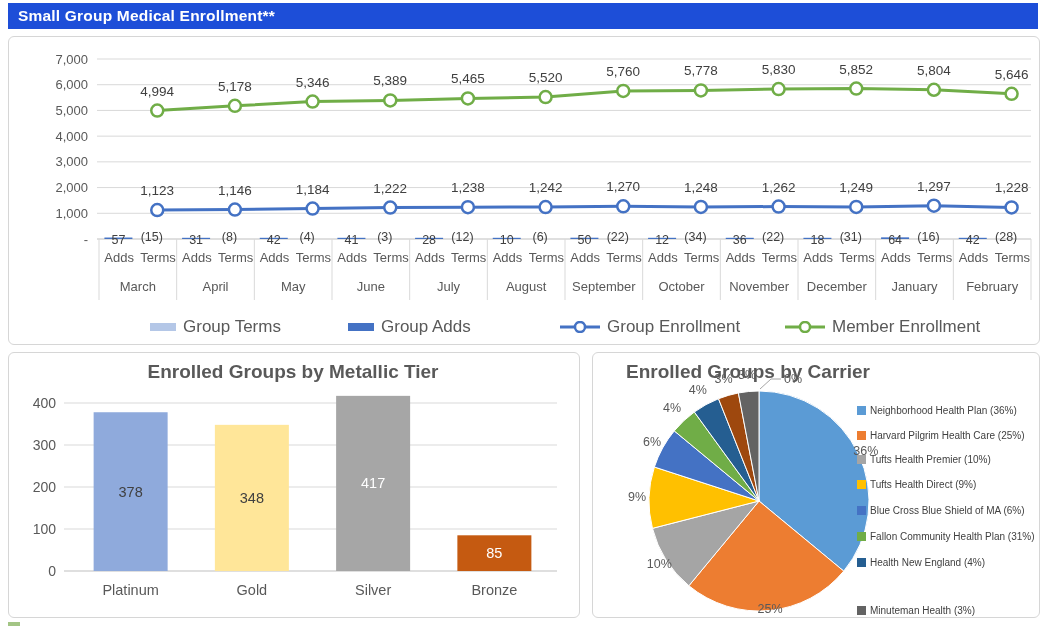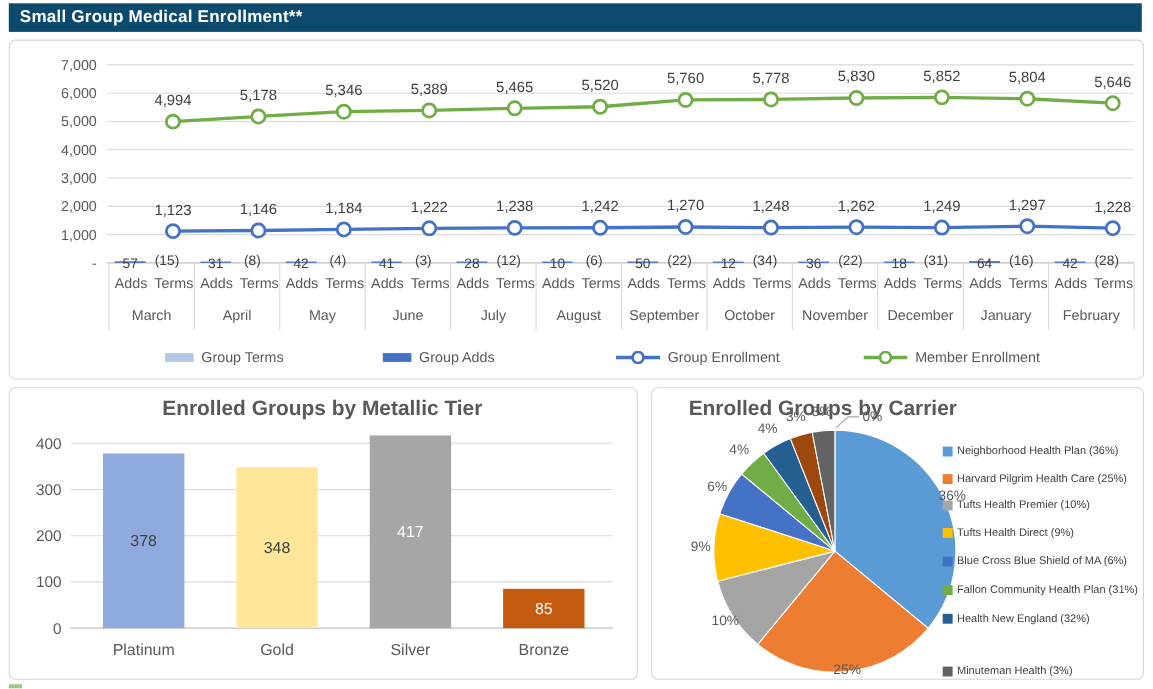--- a/index.html
+++ b/index.html
@@ -14,21 +14,21 @@
   }
   .panel{
     position:absolute;background:#FFFFFF;border:1px solid #D6D6D6;border-radius:6px;
   }
   #panel-enroll{left:8px;top:36px;width:1030px;height:307px;}
   #panel-bar{left:8px;top:352px;width:570px;height:264px;}
   #panel-pie{left:592px;top:352px;width:446px;height:264px;}
   #enroll-svg{position:absolute;left:0;top:2px;}
   .tl-row{position:absolute;left:0;top:280px;width:100%;height:26px;}
   .tl-item{position:absolute;top:0;display:flex;align-items:center;gap:7px;
-    font-size:13px;color:#595959;white-space:nowrap;}
+    font-size:17px;color:#595959;white-space:nowrap;}
   .tl-swatch{width:26px;height:8px;display:inline-block;}
   .chart-title{position:absolute;top:8px;left:0;text-align:center;
     font-weight:bold;font-size:19px;color:#595959;}
   #bar-svg{position:absolute;left:6px;top:26px;}
   #pie-svg{position:absolute;left:0;top:0;}
   #pie-legend{position:absolute;left:264px;top:0;width:180px;height:100%;}
   .pl-item{position:absolute;display:flex;align-items:flex-start;gap:4px;
     font-size:10px;line-height:12px;color:#404040;margin-top:40px;}
   .pl-swatch{width:9px;height:9px;flex:0 0 9px;margin-top:1px;}
   .sliver{position:absolute;left:8px;top:622px;width:12px;height:4px;}
@@ -38,21 +38,21 @@
   .dlab{font-size:13.5px;fill:#404040;}
   .dlab2{font-size:12.5px;fill:#404040;}
   .axb{font-size:14px;fill:#595959;}
   .catb{font-size:14.5px;fill:#595959;}
   .vlab{font-size:14.5px;}
   .plab{font-size:12.5px;fill:#595959;}
 </style>
 </head>
 <body>
 
-<div class="hdr" style="background: #0c4a6e; color: rgb(255, 255, 255);">
+<div class="hdr" style="background: #1d4ed8; color: rgb(255, 255, 255);">
   <span>Small Group Medical Enrollment**</span>
 </div>
 
 <div class="panel" id="panel-enroll">
   <svg id="enroll-svg" width="1028" height="266">
       <line x1="88" x2="1022" y1="200" y2="200" stroke="#BFBFBF" stroke-width="1"></line>
       <text x="79" y="204.5" text-anchor="end" class="ax">-</text>
       <line x1="88" x2="1022" y1="174.28571428571428" y2="174.28571428571428" stroke="#D9D9D9" stroke-width="1"></line>
       <text x="79" y="178.78571428571428" text-anchor="end" class="ax">1,000</text>
       <line x1="88" x2="1022" y1="148.57142857142858" y2="148.57142857142858" stroke="#D9D9D9" stroke-width="1"></line>
@@ -301,21 +301,21 @@
       <div class="pl-item" style="top: 112px;">
         <span class="pl-swatch" style="background: rgb(68, 114, 196);"></span>
         <span>Blue Cross Blue Shield of MA (6%)</span>
       </div>
       <div class="pl-item" style="top: 138px;">
         <span class="pl-swatch" style="background: rgb(112, 173, 71);"></span>
         <span>Fallon Community Health Plan (31%)</span>
       </div>
       <div class="pl-item" style="top: 164px;">
         <span class="pl-swatch" style="background: rgb(37, 94, 145);"></span>
-        <span>Health New England (32%)</span>
+        <span>Health New England (4%)</span>
       </div>
       <div class="pl-item" style="top: 212px;">
         <span class="pl-swatch" style="background: rgb(99, 99, 99);"></span>
         <span>Minuteman Health (3%)</span>
       </div>
       <div class="pl-item" style="top: 239px;">
         <span class="pl-swatch" style="background: rgb(153, 115, 0);"></span>
         <span>CeltiCare (0%)</span>
       </div>
     </div>

